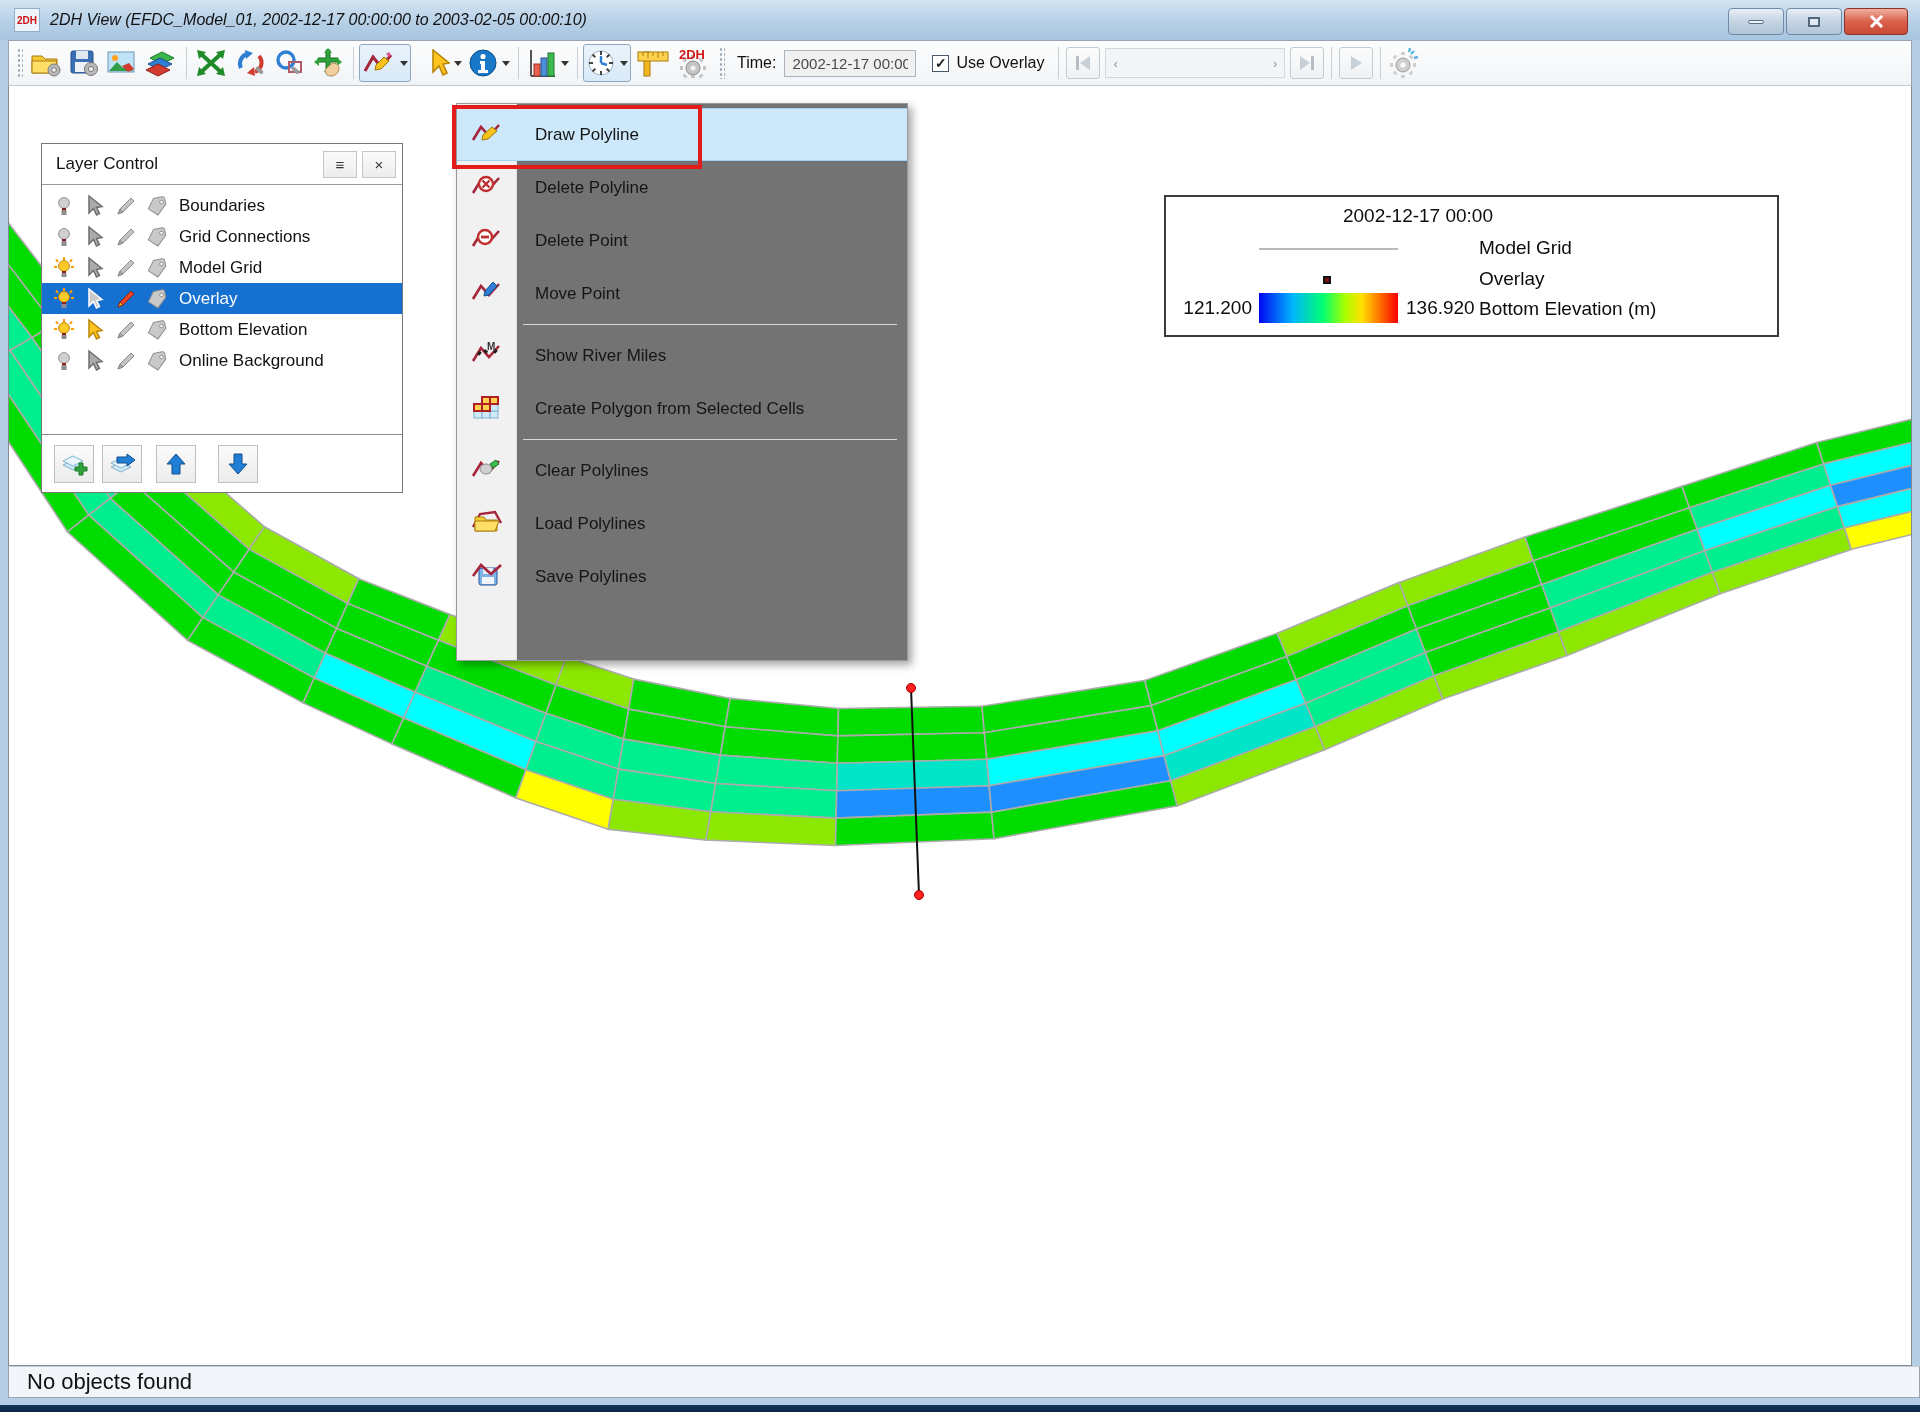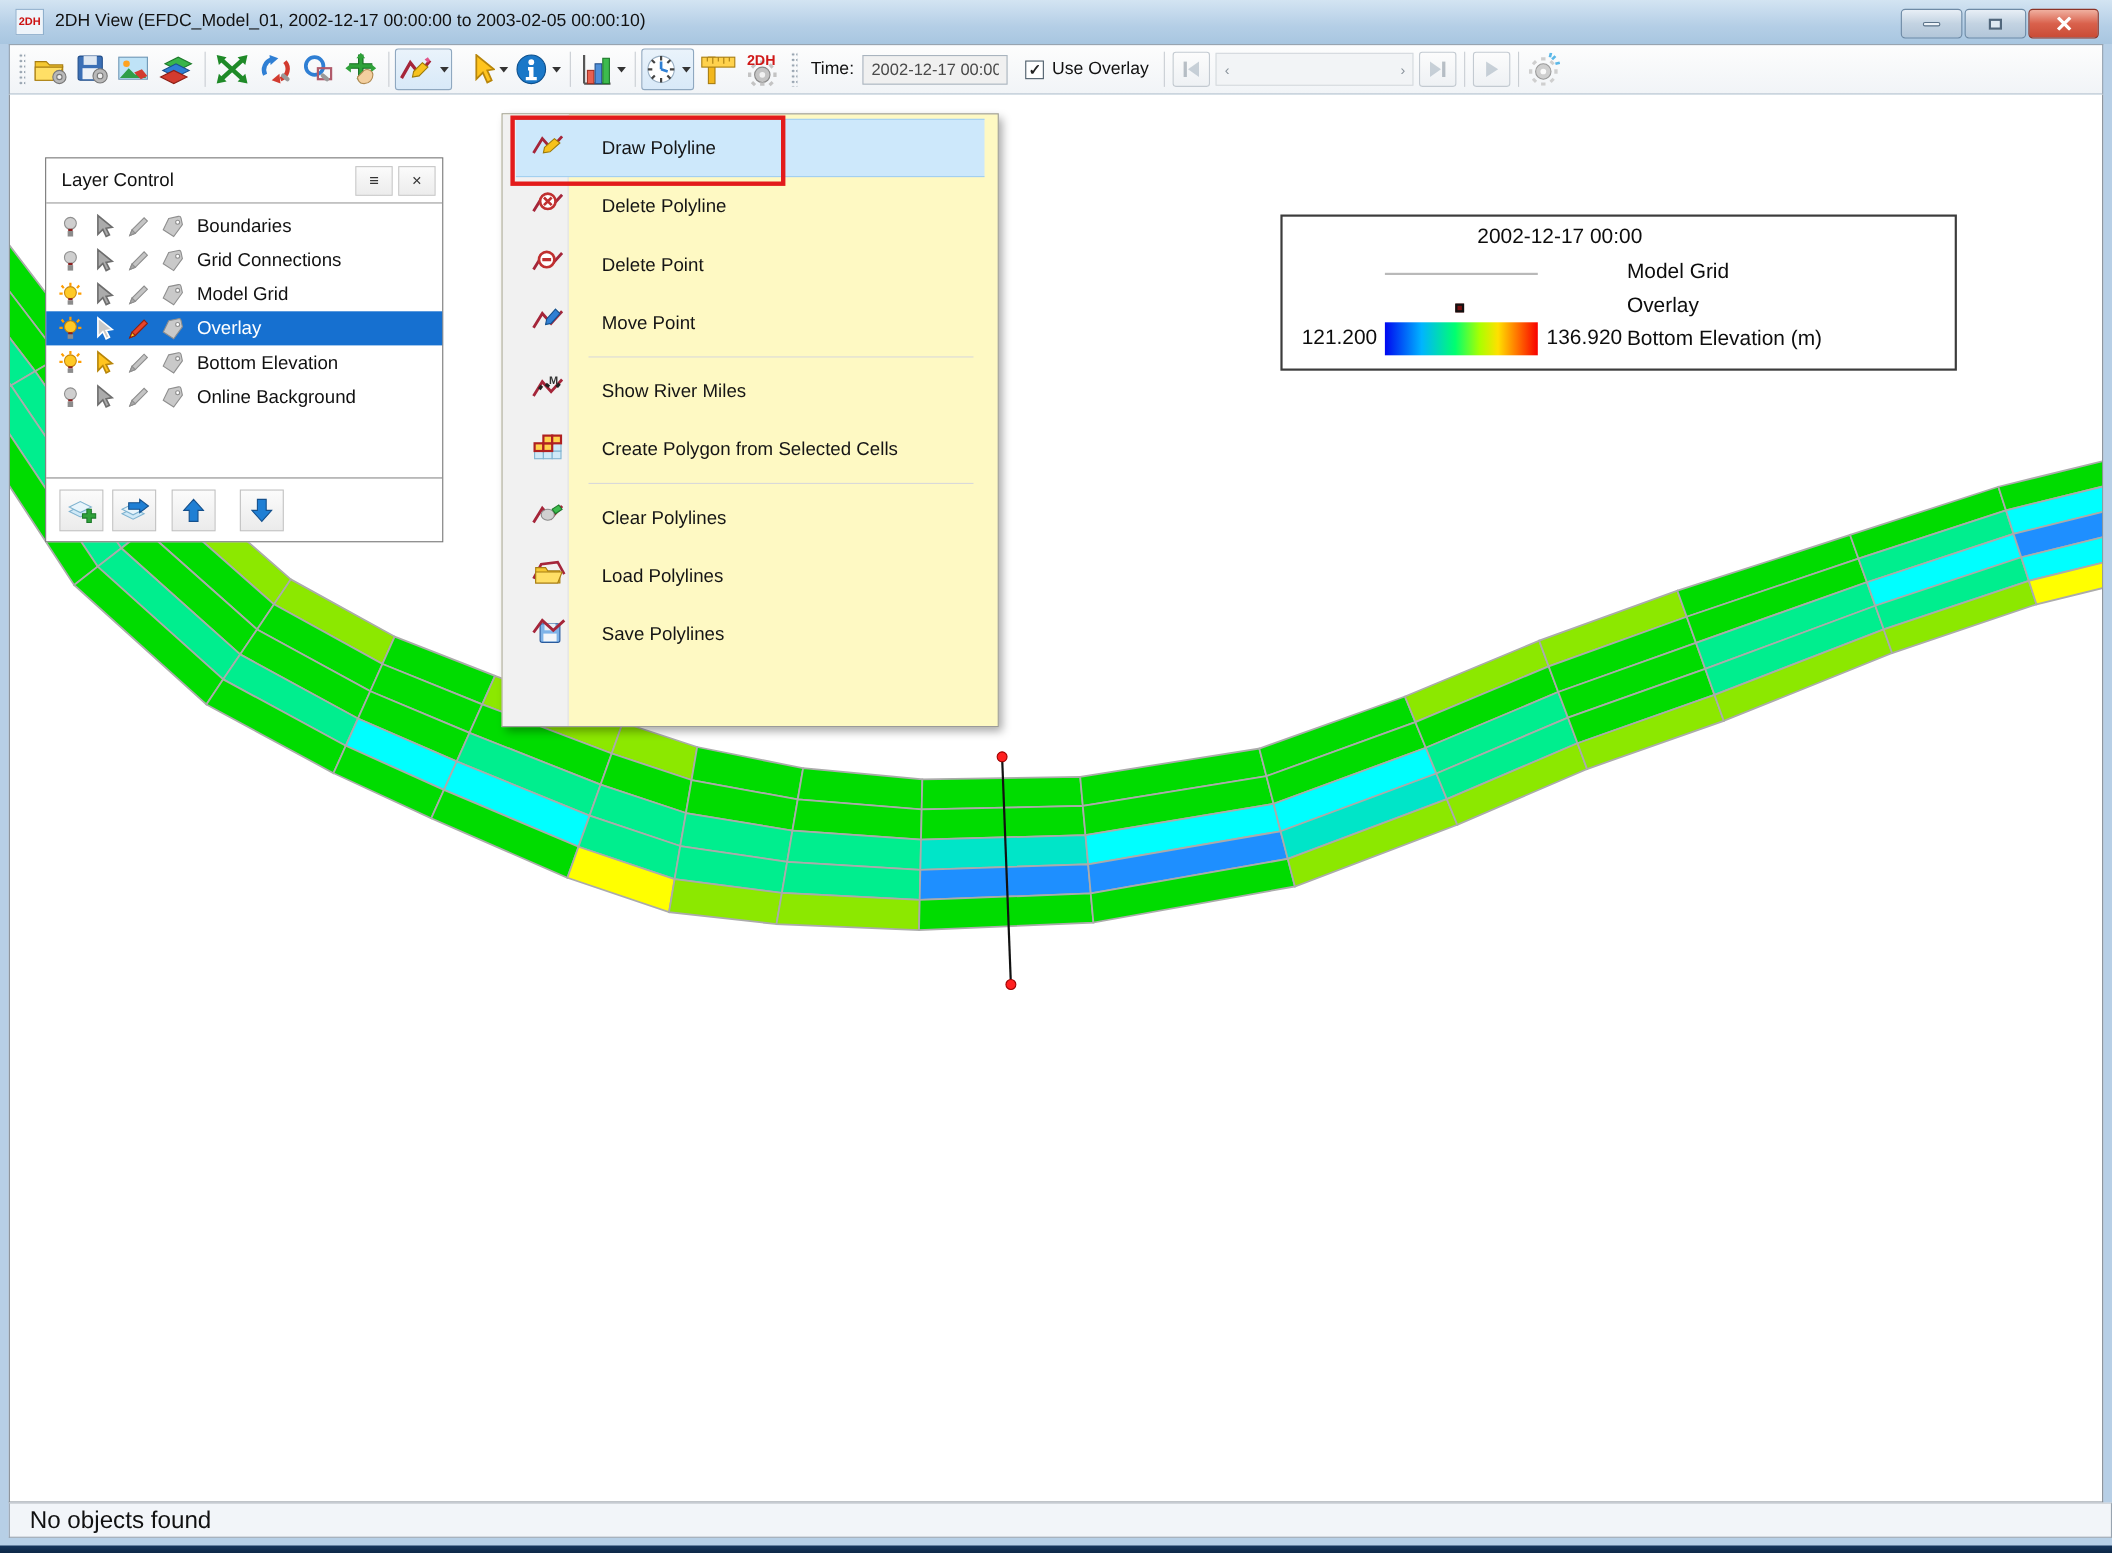--- a/index.html
+++ b/index.html
@@ -4,21 +4,21 @@
 <style>
   * { margin:0; padding:0; box-sizing:border-box; }
   html,body { width:1920px; height:1412px; overflow:hidden; font-family:"Liberation Sans", sans-serif; }
   .window { position:absolute; inset:0; background:#b7cfe6; }
 
   
   .titlebar { position:absolute; left:0; top:0; width:100%; height:40px;
     background:linear-gradient(#d3e4f2,#b4cee6 60%,#a8c6e0); display:flex; align-items:center; padding-left:14px; }
   .app-icon { width:26px; height:24px; background:#eef4fa; border:1px solid #8fb0cd; display:flex; align-items:center; justify-content:center;
     color:#cc1111; font-size:10px; font-weight:bold; letter-spacing:0; }
-  .title-text { margin-left:10px; font-size:16px; color:#111; }
+  .title-text { margin-left:10px; font-size:16px; color:#111;font-style:italic; }
   .winbtns { position:absolute; right:12px; top:8px; display:flex; }
   .winbtn { width:56px; height:27px; border:1px solid #6e8aa5; border-radius:4px; margin-left:2px;
     background:linear-gradient(#e8eff6,#c3d3e2 50%,#b2c6d9); display:flex; align-items:center; justify-content:center; color:#333; font-size:13px; }
   .winbtn.close { width:64px; background:linear-gradient(#f0b0a0,#d9614c 50%,#c94b36); border-color:#8c3326; color:#fff; font-weight:bold; }
   .glyph-min { width:16px; height:4px; background:#eef3f8; border:1px solid #5a7288; border-radius:2px; }
   .glyph-max { width:12px; height:10px; border:2px solid #51677c; background:#dfe9f2; }
 
   
   .toolbar { position:absolute; left:8px; right:8px; top:40px; height:46px;
     background:linear-gradient(#fdfdfd,#f1f4f7); border:1px solid #98a4b0; border-bottom:1px solid #c2c8ce;
@@ -58,22 +58,22 @@
   .lp-rows { padding-top:5px; }
   .lrow { height:31px; display:flex; align-items:center; padding-left:10px; }
   .lrow.selected { background:#1670d0; }
   .lrow .licon { width:24px; height:24px; margin-right:7px; flex:0 0 auto; }
   .lrow .llabel { font-size:17px; color:#111; margin-left:3px; white-space:nowrap; }
   .lrow.selected .llabel { color:#fff; }
   .lp-foot { position:absolute; left:0; right:0; bottom:0; height:58px; border-top:1px solid #8a8a8a; display:flex; align-items:center; }
   .lf-btn { width:40px; height:38px; border:1px solid #c0c0c0; background:linear-gradient(#fbfbfb,#ebebeb); display:flex; align-items:center; justify-content:center; }
 
   
-  .menu { position:absolute; left:447px; top:17px; width:452px; height:558px; background:#fef9c3; border:1px solid #9a9a9a;
-    box-shadow:4px 4px 8px rgba(0,0,0,.35); z-index:10; padding:4px 12px; }
+  .menu { position:absolute; left:447px; top:17px; width:452px; height:558px; background:#737373; border:1px solid #9a9a9a;
+    box-shadow:4px 4px 8px rgba(0,0,0,.35); z-index:10; padding:4px 0; }
   .menu .gutter { position:absolute; left:0; top:0; bottom:0; width:60px; background:#f1f1f1; border-right:1px solid #e2e2e2; }
   .mitem { position:relative; height:53px; display:flex; align-items:center; }
   .mitem .micon { width:34px; margin-left:14px; z-index:1; }
   .mitem .mlabel { margin-left:30px; font-size:17px; color:#151515; z-index:1; white-space:nowrap; }
   .mitem.selected { background:#cde8fb; border-top:1px solid #a3d0f0; border-bottom:1px solid #a3d0f0; }
   .mitem.annotated::before { content:""; position:absolute; left:-5px; top:-4px; width:242px; height:56px; border:4px solid #e31b1b; pointer-events:none; z-index:4; }
   .msep { height:1px; background:#d9d9d9; margin:4px 10px 4px 66px; }
 
   
   .legend { position:absolute; left:1155px; top:109px; width:615px; height:142px; background:#fff; border:2px solid #3c3c3c; z-index:5; font-size:19px; color:#0d0d0d; }

